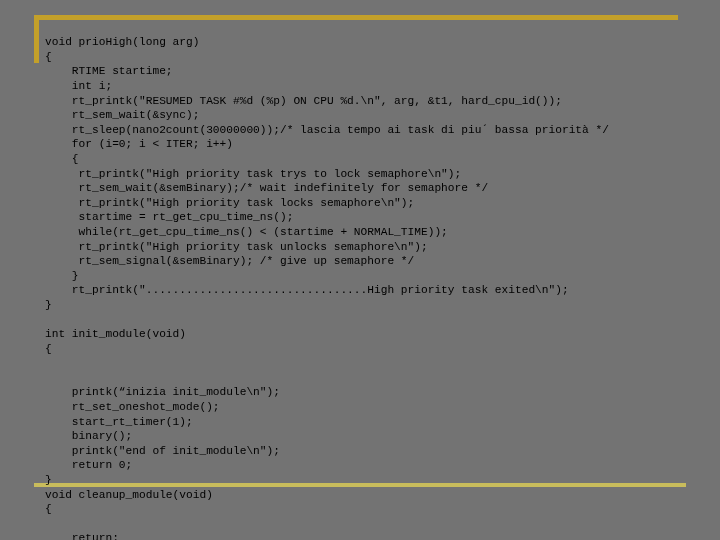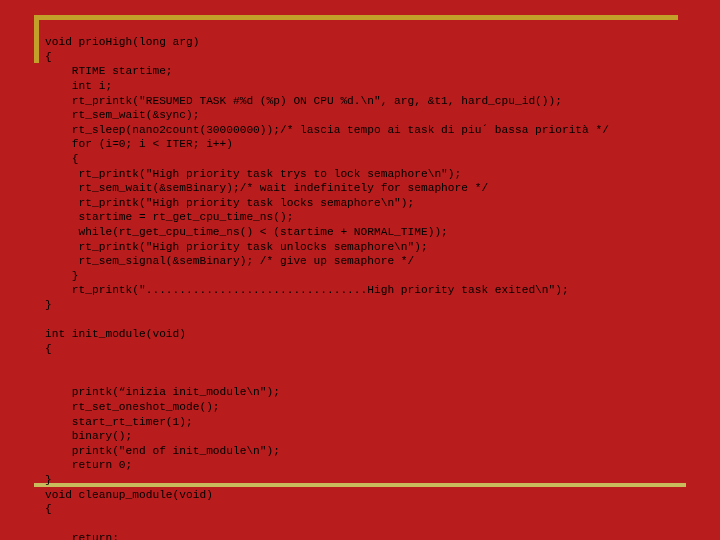--- a/index.html
+++ b/index.html
@@ -66,21 +66,21 @@
     min-height: 14.6px;
     white-space: pre;
   }
   #code-block .line.blank {
     height: 14.6px;
   }
 </style>
 </head>
 <body>
 
-<div id="slide" style="background: #b91c1c;">
+<div id="slide" style="background: #737373;">
 
   <div id="rule-top" style="background: rgb(195, 160, 42);"></div>
   <div id="rule-left" style="background: rgb(195, 160, 42);"></div>
   <div id="rule-bottom" style="background: rgb(200, 188, 92);"></div>
 
   <pre id="code-block" style="color: rgb(0, 0, 0);"><span class="line">void prioHigh(long arg)</span><span class="line">{</span><span class="line">    RTIME startime;</span><span class="line">    int i;</span><span class="line">    rt_printk("RESUMED TASK #%d (%p) ON CPU %d.\n", arg, &amp;t1, hard_cpu_id());</span><span class="line">    rt_sem_wait(&amp;sync);</span><span class="line">    rt_sleep(nano2count(30000000));/* lascia tempo ai task di piu´ bassa priorità */</span><span class="line">    for (i=0; i &lt; ITER; i++)</span><span class="line">    {</span><span class="line">     rt_printk("High priority task trys to lock semaphore\n");</span><span class="line">     rt_sem_wait(&amp;semBinary);/* wait indefinitely for semaphore */</span><span class="line">     rt_printk("High priority task locks semaphore\n");</span><span class="line">     startime = rt_get_cpu_time_ns();</span><span class="line">     while(rt_get_cpu_time_ns() &lt; (startime + NORMAL_TIME));</span><span class="line">     rt_printk("High priority task unlocks semaphore\n");</span><span class="line">     rt_sem_signal(&amp;semBinary); /* give up semaphore */</span><span class="line">    }</span><span class="line">    rt_printk(".................................High priority task exited\n");</span><span class="line">}</span><span class="line blank">&nbsp;</span><span class="line">int init_module(void)</span><span class="line">{</span><span class="line blank">&nbsp;</span><span class="line blank">&nbsp;</span><span class="line">    printk(“inizia init_module\n");</span><span class="line">    rt_set_oneshot_mode();</span><span class="line">    start_rt_timer(1);</span><span class="line">    binary();</span><span class="line">    printk("end of init_module\n");</span><span class="line">    return 0;</span><span class="line">}</span><span class="line">void cleanup_module(void)</span><span class="line">{</span><span class="line blank">&nbsp;</span><span class="line">    return;</span></pre>
 
 </div>
 
 </body></html>

